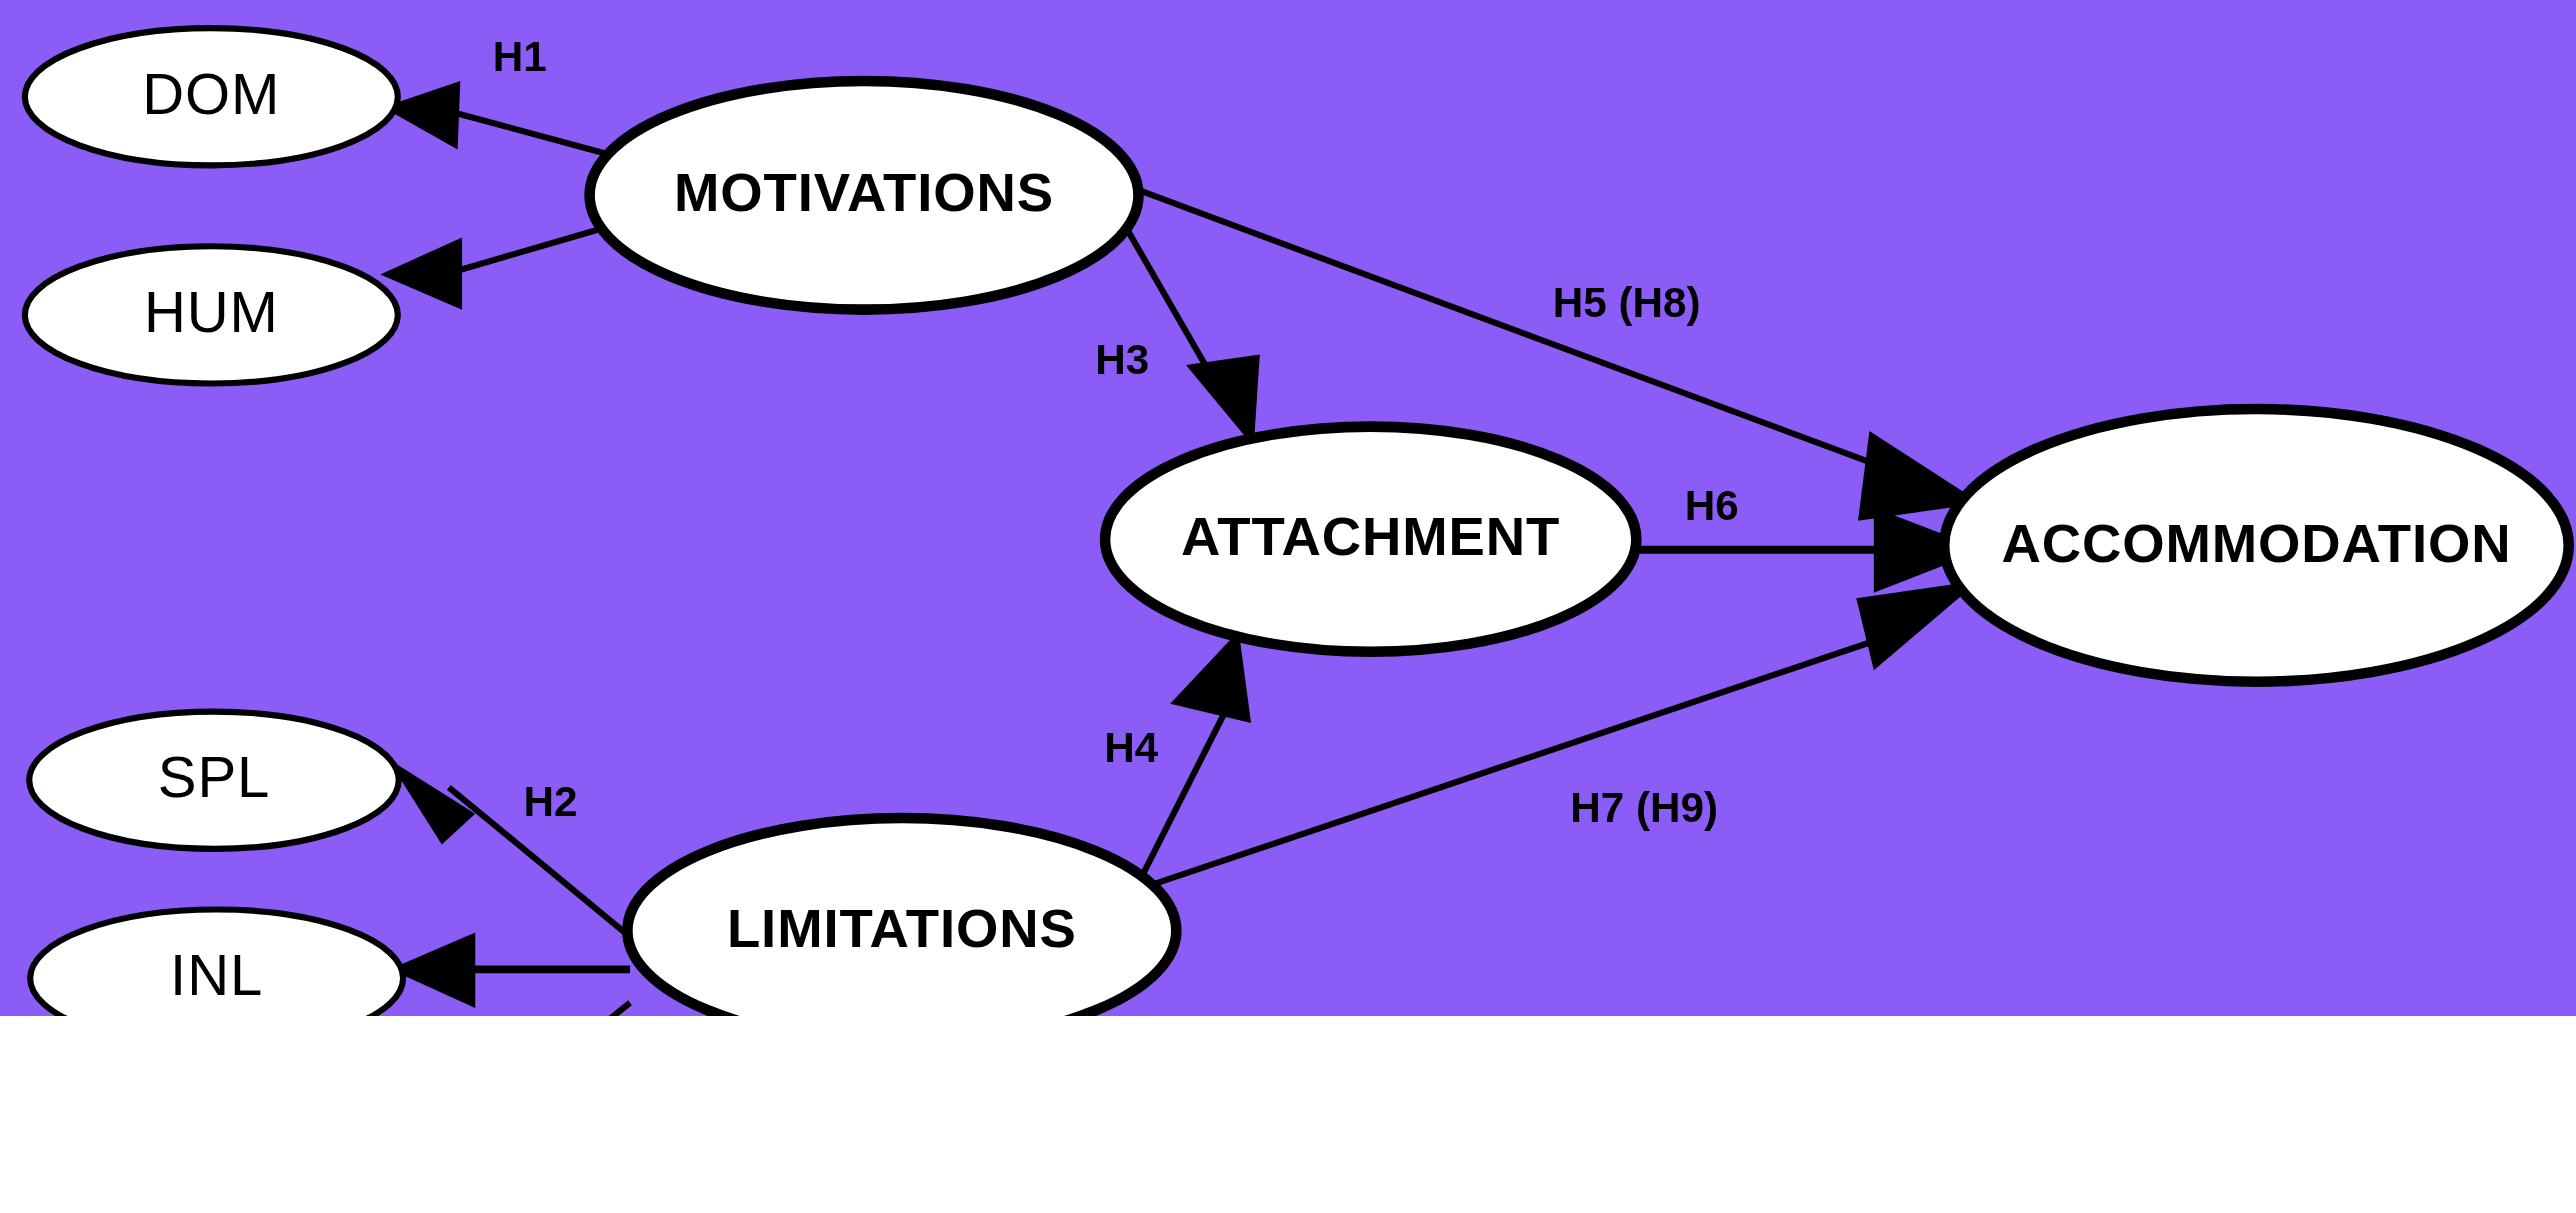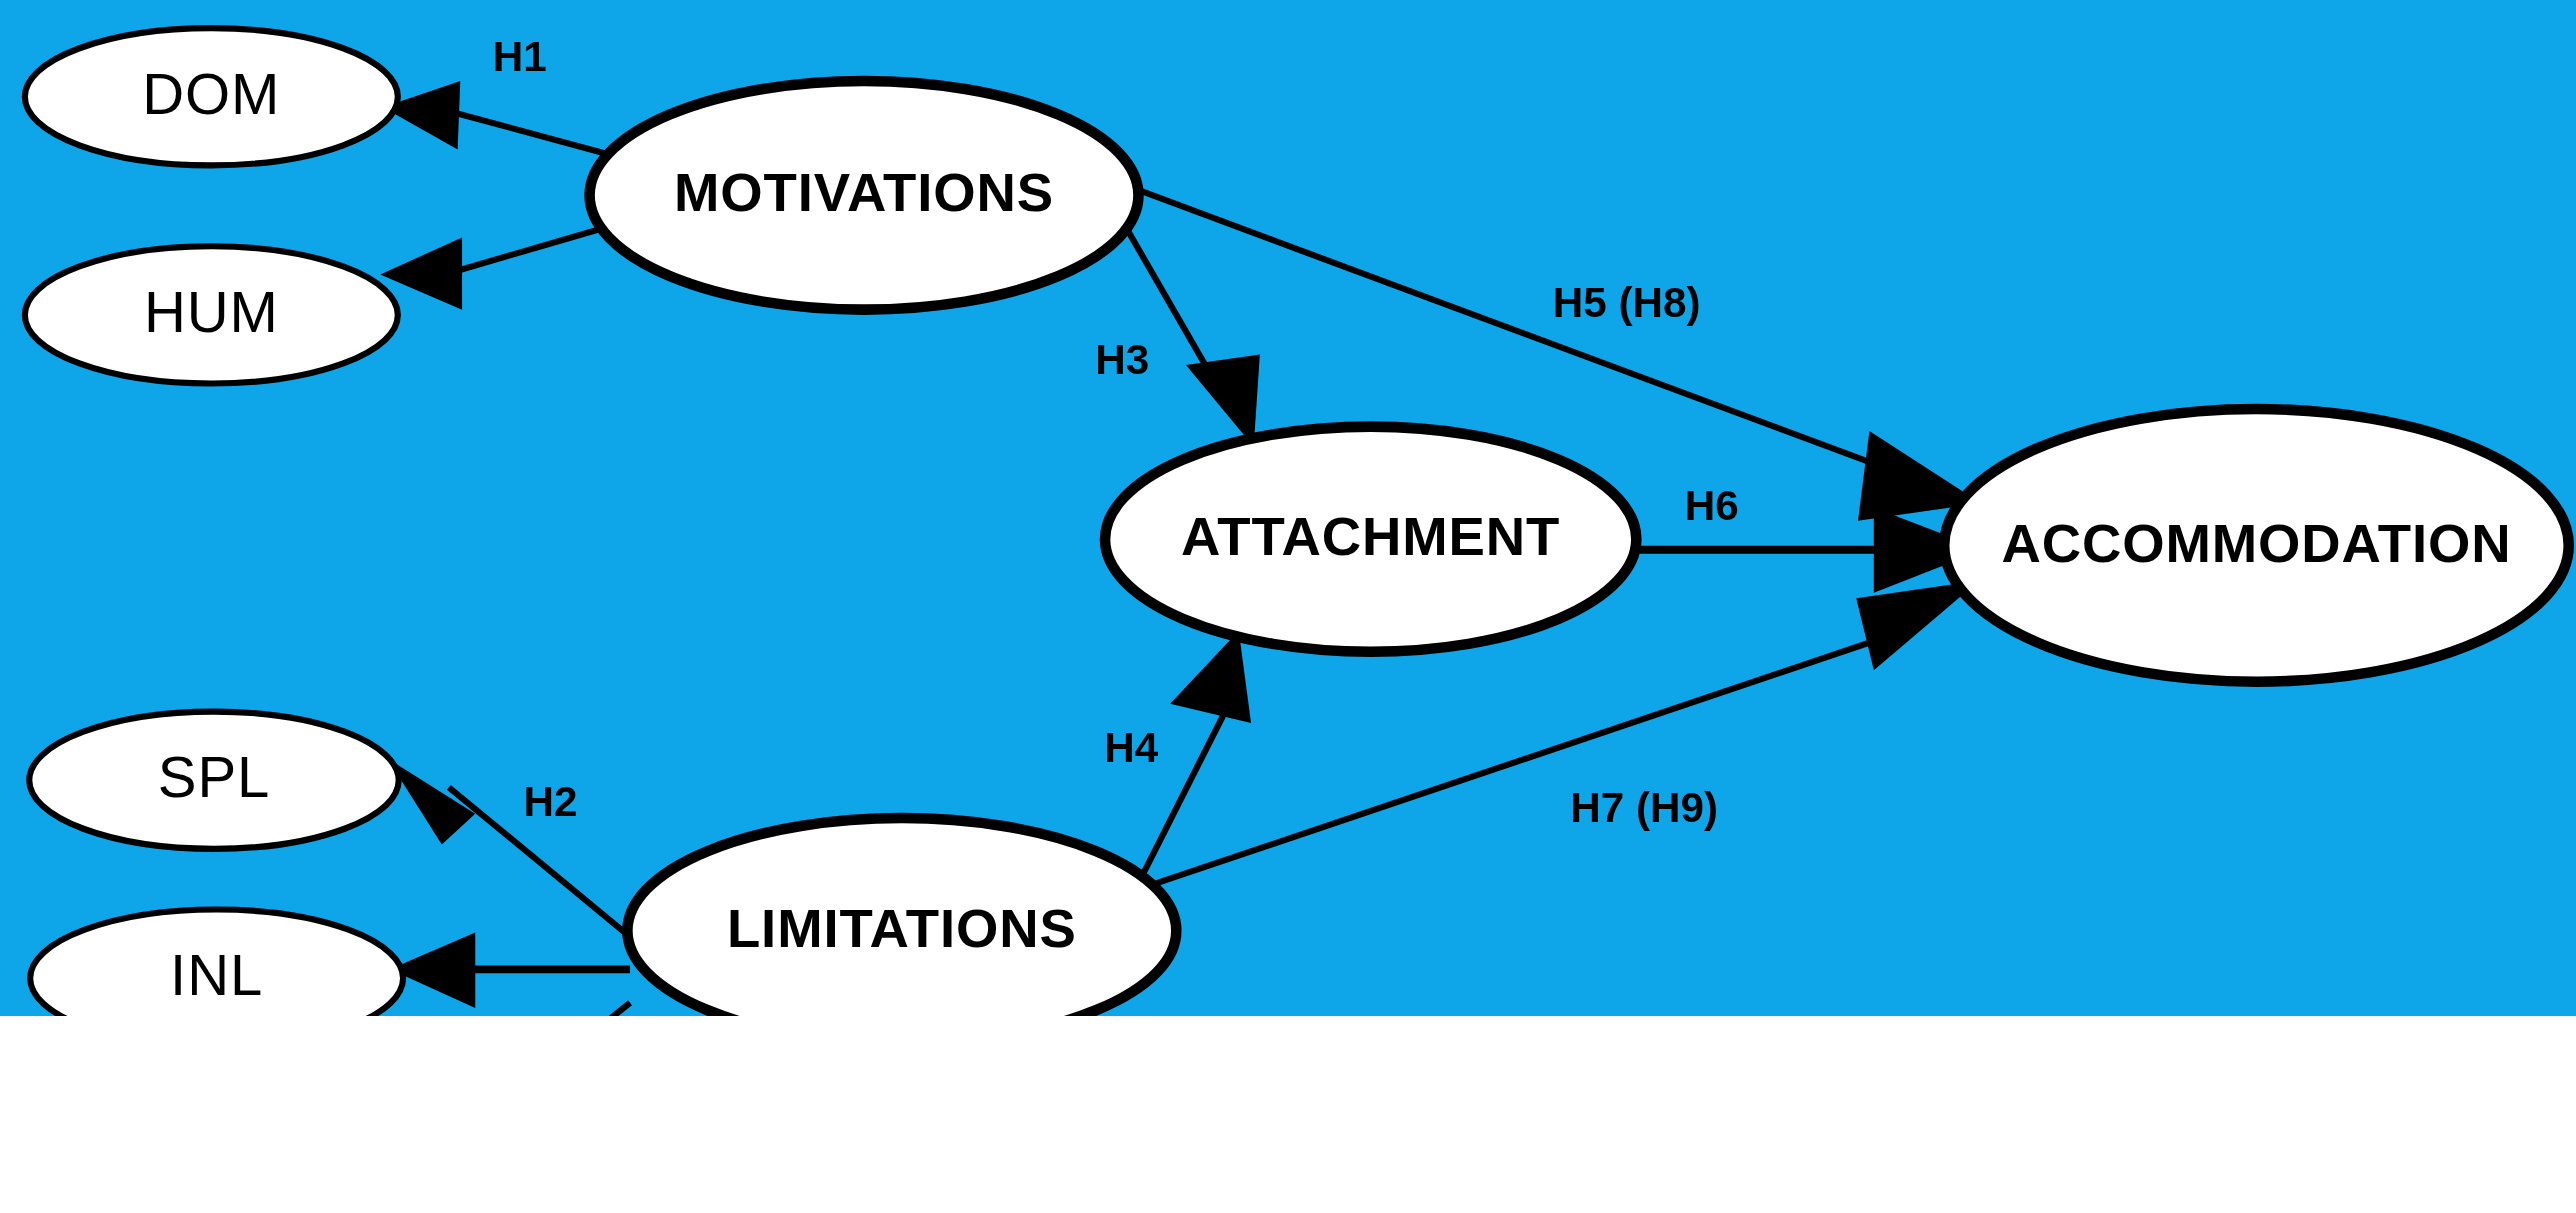--- a/index.html
+++ b/index.html
@@ -7,21 +7,21 @@
     padding: 0;
     background: #ffffff;
   }
   body {
     font-family: "Liberation Sans", sans-serif;
   }
   #diagram-root {
     position: relative;
     width: 2576px;
     height: 1016px;
-    background: #0ea5e9;
+    background: #8b5cf6;
     overflow: hidden;
   }
   svg#model-svg {
     display: block;
     width: 2576px;
     height: 1213px;
   }
   .node-ellipse {
     fill: #ffffff;
     stroke: #000000;

